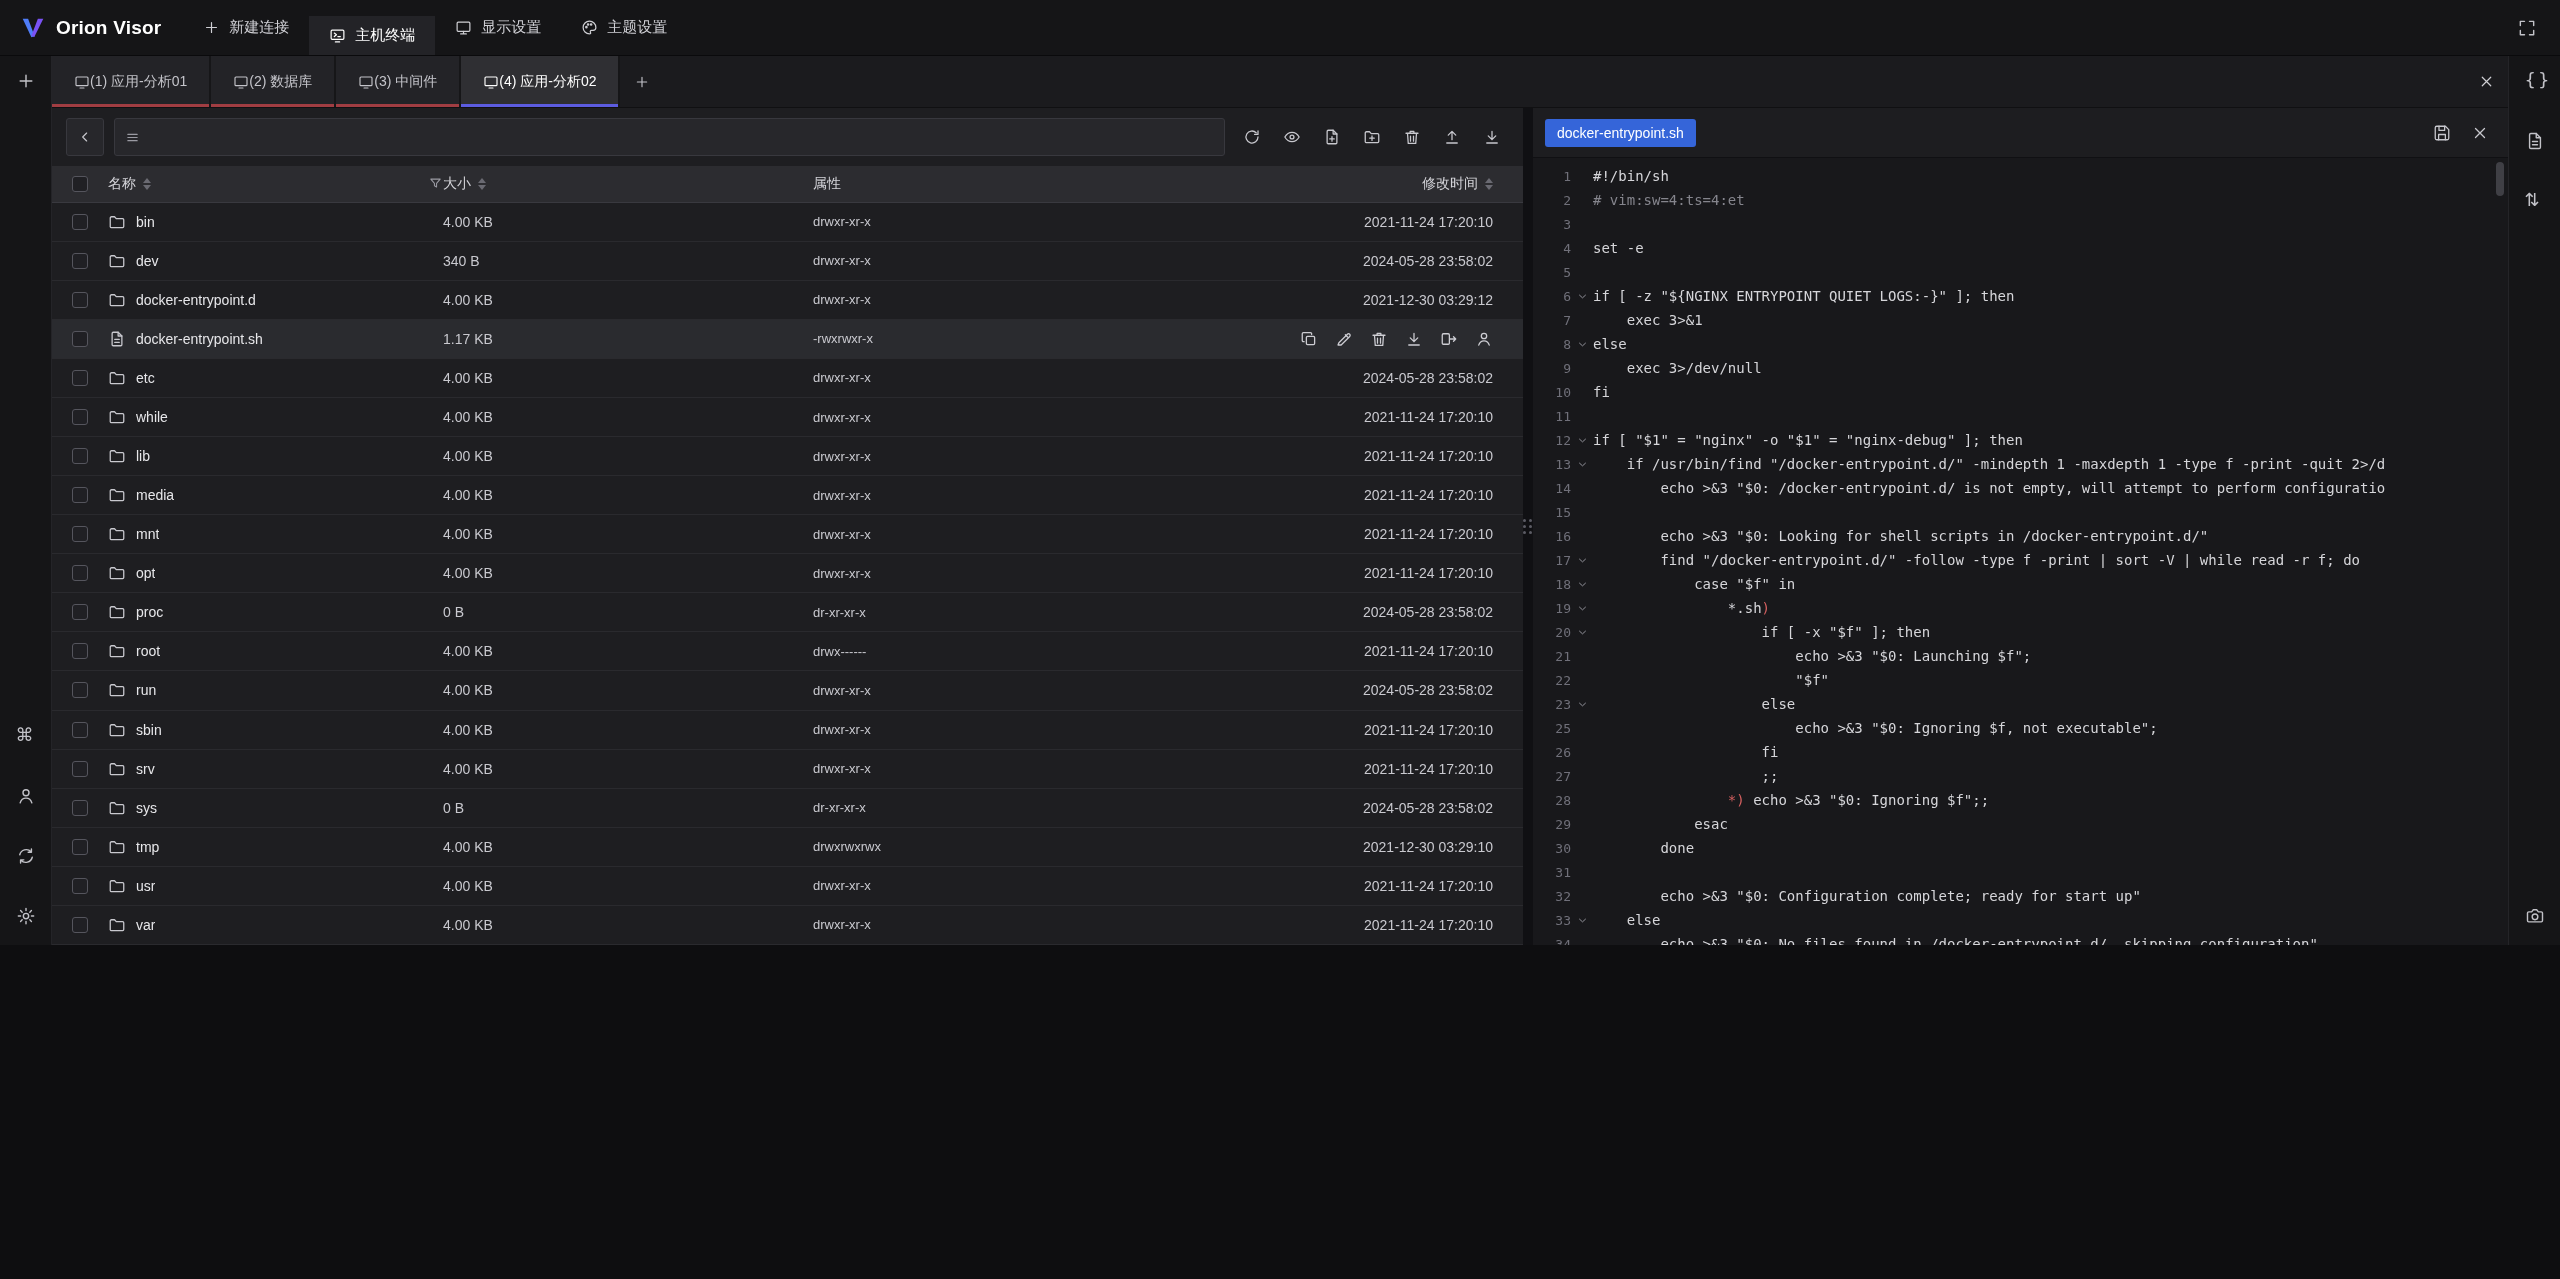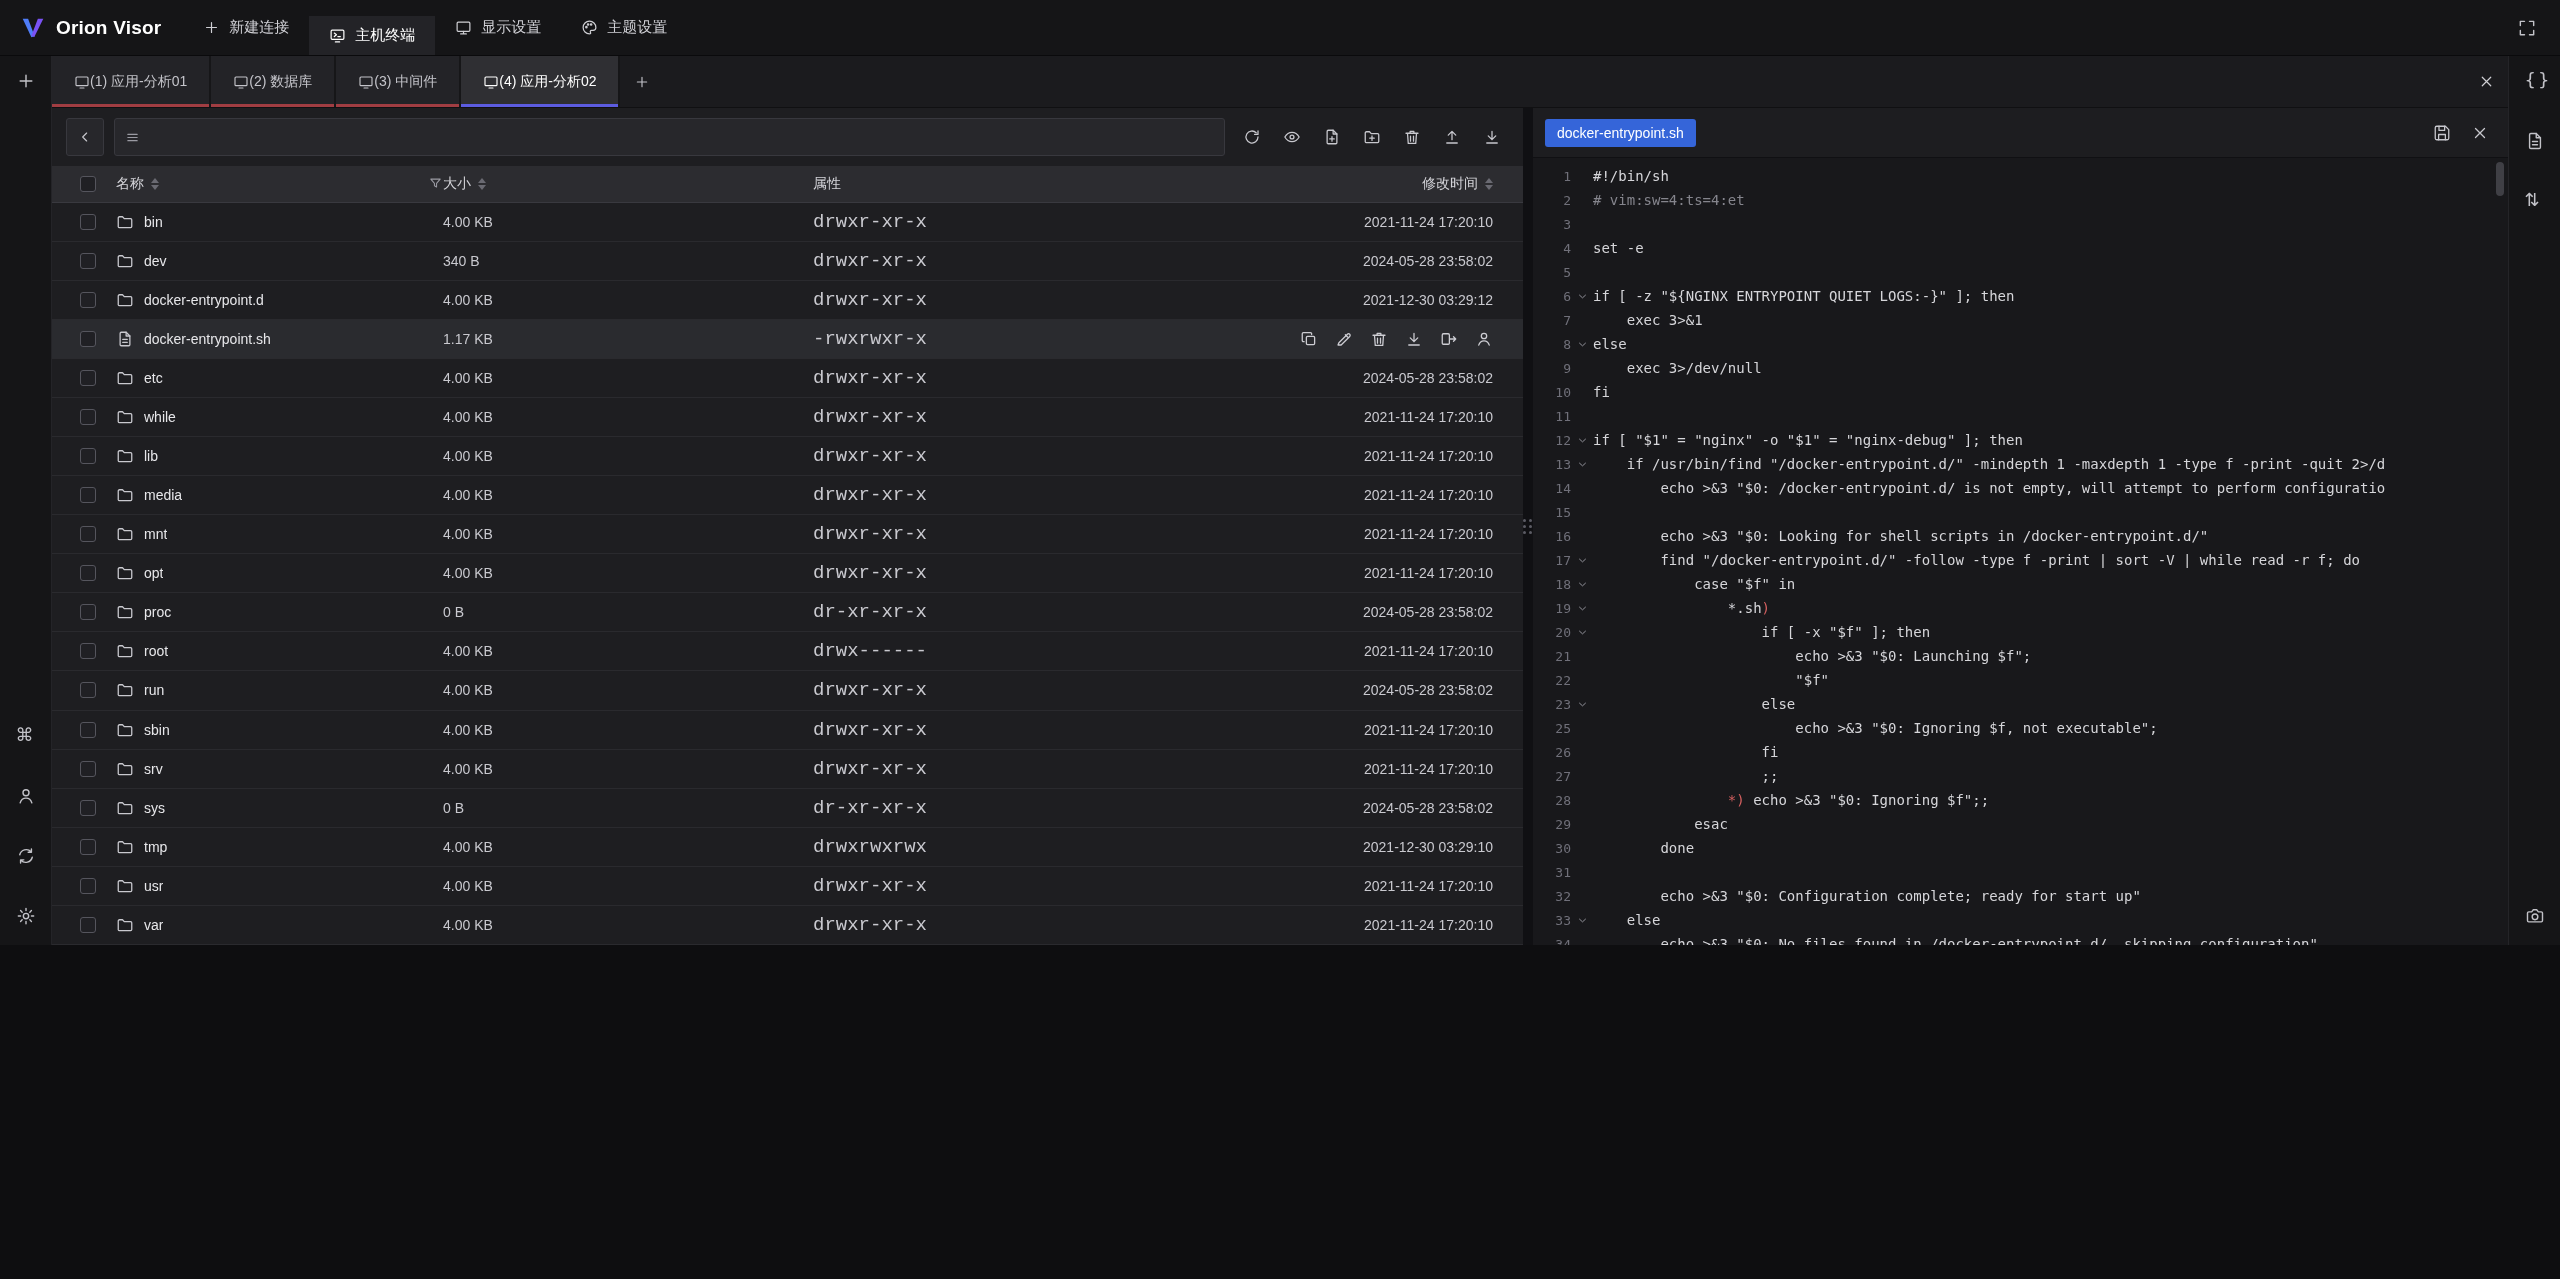--- a/index.html
+++ b/index.html
@@ -57,31 +57,31 @@
     display:flex; align-items:center; padding:0 10px; gap:8px; }
   .address .icon { width:15px; height:15px; color:#9a9aa2; }
   .address input { flex:1; background:transparent; border:none; outline:none; color:#e2e2e6; font-size:14px; font-family:inherit; }
   .fm-actions { display:flex; align-items:center; gap:6px; }
   .tool-btn { width:34px; height:34px; display:flex; align-items:center; justify-content:center; color:#c8c8ce; border-radius:3px; cursor:pointer; }
   .tool-btn .icon { width:18px; height:18px; }
 
   
   .fm-table { flex:1; overflow:hidden; display:flex; flex-direction:column; }
   .fm-row { display:grid; grid-template-columns:56px minmax(0,1fr) 370px 370px 340px; align-items:center;
-    height:49px; border-bottom:1px solid #2a2a2e; font-size:14px; color:#c9c9cf;padding-left:8px; }
+    height:49px; border-bottom:1px solid #2a2a2e; font-size:14px; color:#c9c9cf; }
   .fm-row.header { height:46px; background:#2c2c30; border-bottom:1px solid #39393f; color:#d4d4d9; }
   .fm-row.hovered { background:#2a2b2f; }
   .cell { display:flex; align-items:center; min-width:0; }
   .cell.center { justify-content:center; }
   .cell.right { justify-content:flex-end; padding-right:30px; }
   .checkbox { width:16px; height:16px; border:1.5px solid #55555d; border-radius:3px; background:#202024; cursor:pointer; }
   .name-cell { gap:10px; padding-right:14px; }
   .name-cell .icon { width:18px; height:18px; flex:0 0 18px; color:#c9c9cf; }
   .file-name { color:#e7e7ea; white-space:nowrap; overflow:hidden; text-overflow:ellipsis; }
-  .perm { font-family:Liberation Mono, monospace; font-size:19px; }
+  .perm { font-family:Liberation Sans, sans-serif; font-size:13px; }
   .sort { display:flex; flex-direction:column; gap:2px; margin-left:7px; cursor:pointer; }
   .sort i { width:0; height:0; border-left:4px solid transparent; border-right:4px solid transparent; }
   .sort .cu { border-bottom:5px solid #6a6a72; }
   .sort .cd { border-top:5px solid #6a6a72; }
   .hdr-filter { margin-left:auto; width:15px; height:15px; color:#9a9aa2; cursor:pointer; }
   .row-actions { gap:17px; padding-right:26px; }
   .row-actions .icon { width:18px; height:18px; color:#cdcdd3; cursor:pointer; }
 
   
   .editor-header { flex:0 0 50px; display:flex; align-items:center; padding:0 12px; background:#1d1d20; border-bottom:1px solid #101013; }

